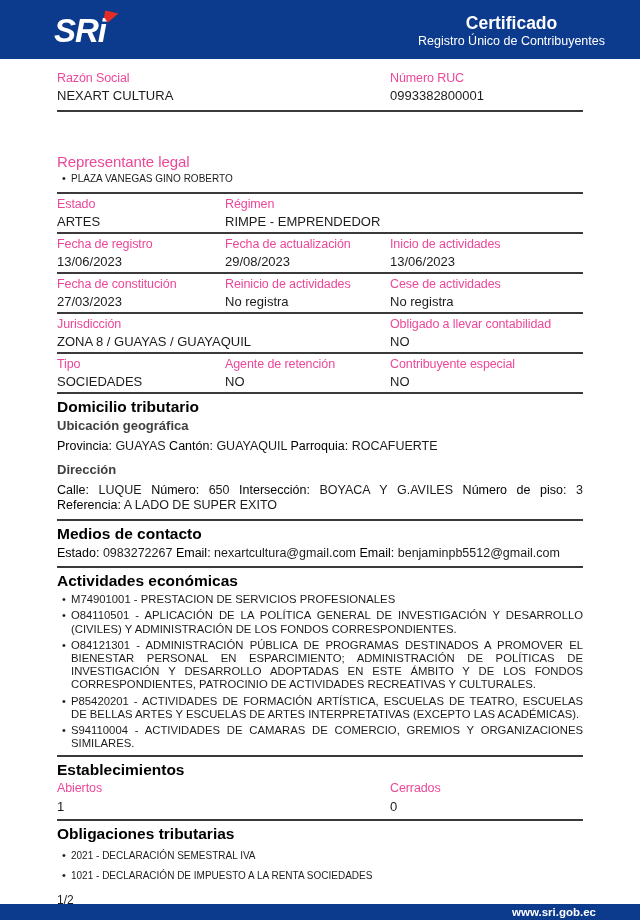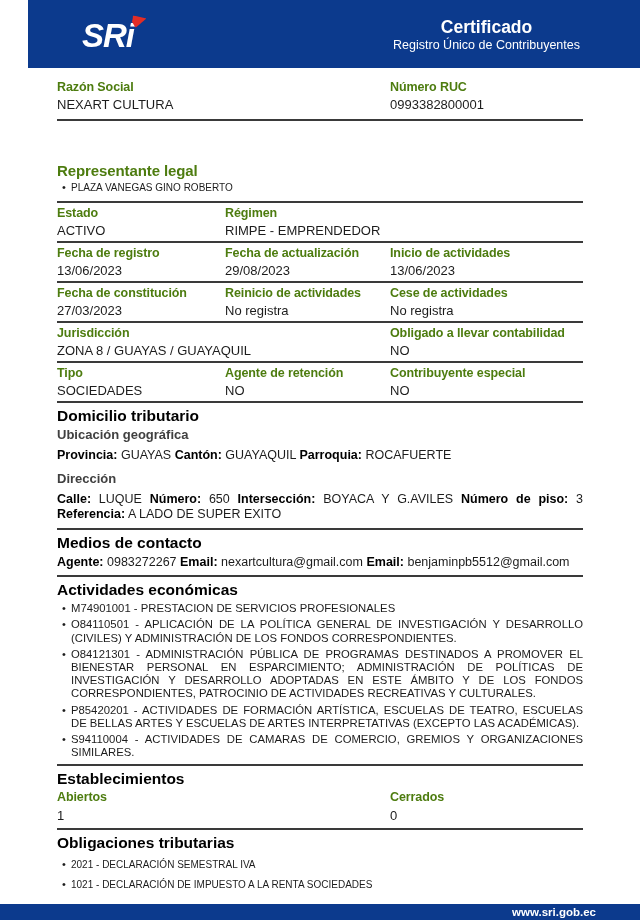--- a/index.html
+++ b/index.html
@@ -9,26 +9,25 @@
     width: 640px; height: 920px;
     margin: 0 auto;
     background: #ffffff;
     overflow: hidden;
     font-family: "Liberation Sans", sans-serif;
     color: #1c1c1c;
   }
   
   .band { background: #0c3a8d; }
   .header {
-    height: 68px;
+    height: 59px;
     display: flex;
     align-items: center;
     justify-content: space-between;
-    padding: 0 60px 0 54px;
-    margin-left: 28px;
+    padding: 0 35px 0 54px;
   }
   .logo {
     position: relative;
     color: #ffffff;
     font-style: italic;
     font-weight: 800;
     font-size: 33px;
     letter-spacing: -1px;
     line-height: 1;
     padding-top: 2px;
@@ -45,27 +44,27 @@
   .h-title { font-size: 17.5px; font-weight: 700; line-height: 20px; }
   .h-sub { font-size: 12.5px; line-height: 16px; }
   
   .content { padding: 0 57px; }
   .rule { border-bottom: 2px solid #3a3a3a; }
   .row { padding: 3px 0; }
   .row-first { padding-top: 12px; padding-bottom: 7px; }
   .grid2a { display: grid; grid-template-columns: 168px 1fr; }
   .grid2b { display: grid; grid-template-columns: 333px 1fr; }
   .grid3  { display: grid; grid-template-columns: 168px 165px 1fr; }
-  .lbl { font-size: 12.5px; font-weight: 700; line-height: 15px; color: #4d7c0f; letter-spacing: -0.1px; }
+  .lbl { font-size: 12.5px; font-weight: 400; line-height: 15px; color: #ec4899; letter-spacing: -0.1px; }
   .val { font-size: 13px; line-height: 15px; margin-top: 2px; }
   .section { padding: 4px 0 5px; }
   .sec-title { font-size: 15.5px; font-weight: 700; line-height: 18px; color: #000; }
   .sub-title { font-size: 13px; font-weight: 700; line-height: 14px; color: #404040; }
   .inline-p { font-size: 12.5px; line-height: 15.5px; }
-  .inline-p b { font-weight: 700; color: #000; }
+  .inline-p b { font-weight: 400; color: #000; }
   .just { text-align: justify; }
   .blist { list-style: none; }
   .blist li {
     position: relative;
     padding-left: 9px;
     margin-left: 5px;
     font-size: 11.3px;
     line-height: 13.2px;
     margin-top: 3px;
     text-align: justify;
@@ -122,21 +121,21 @@
       <div class="lbl" style="font-size:15px;margin-top:36px;">Representante legal</div>
       <ul class="blist repr-list">
 
       <li>PLAZA VANEGAS GINO ROBERTO</li>
         </ul>
     </div>
 
     <div class="row rule grid2a">
       <div class="cell">
         <div class="lbl">Estado</div>
-        <div class="val">ACTIVO</div>
+        <div class="val">ARTES</div>
       </div>
       <div class="cell">
         <div class="lbl">Régimen</div>
         <div class="val">RIMPE - EMPRENDEDOR</div>
       </div>
     </div>
 
     <div class="row rule grid3">
       <div class="cell">
         <div class="lbl">Fecha de registro</div>
@@ -215,21 +214,21 @@
         <b>Número de piso:</b>
         <span>3</span>
         <b>Referencia:</b>
         <span>A LADO DE SUPER EXITO</span>
       </p>
     </div>
 
     <div class="section rule">
       <div class="sec-title">Medios de contacto</div>
       <p class="inline-p mt3">
-        <b>Agente:</b>
+        <b>Estado:</b>
         <span>0983272267</span>
         <b>Email:</b>
         <span>nexartcultura@gmail.com</span>
         <b>Email:</b>
         <span>benjaminpb5512@gmail.com</span>
       </p>
     </div>
 
     <div class="section rule">
       <div class="sec-title">Actividades económicas</div>

